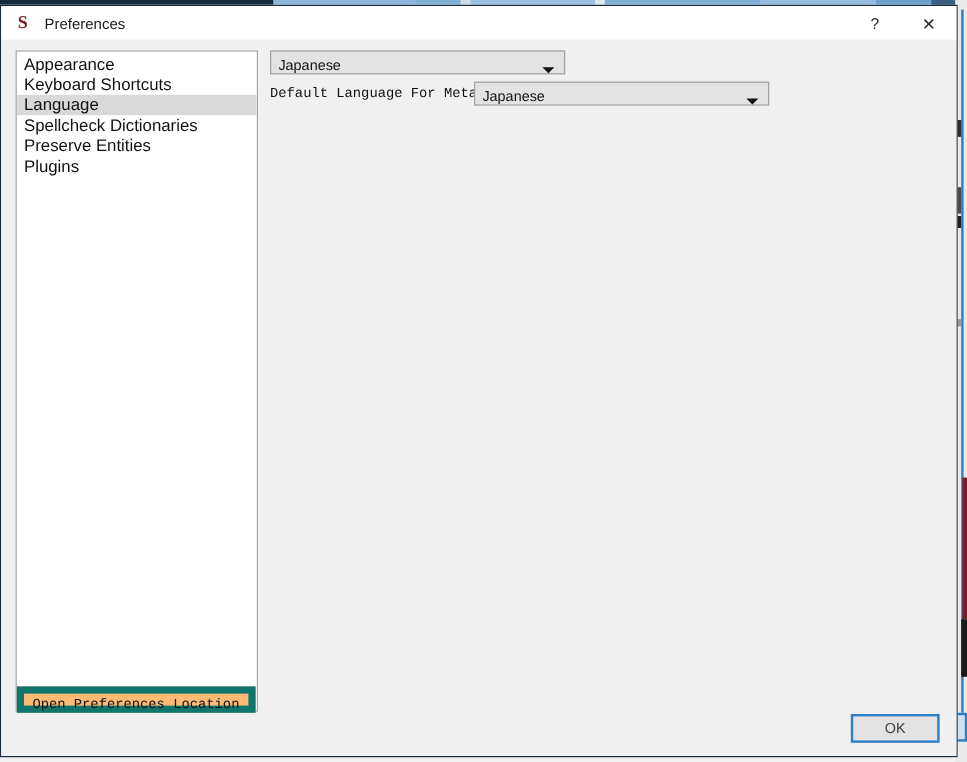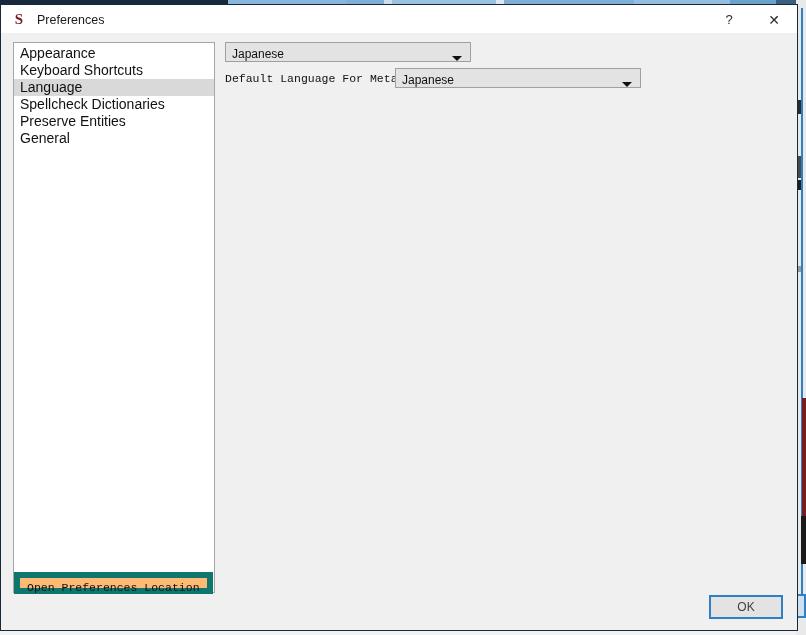--- a/index.html
+++ b/index.html
@@ -340,21 +340,21 @@
   </div>
 
   <div id="content">
 
     <div id="category-list">
       <div class="cat-item">Appearance</div>
       <div class="cat-item">Keyboard Shortcuts</div>
       <div class="cat-item selected">Language</div>
       <div class="cat-item">Spellcheck Dictionaries</div>
       <div class="cat-item">Preserve Entities</div>
-      <div class="cat-item">General</div>
+      <div class="cat-item">Plugins</div>
     </div>
 
     <div id="open-prefs-btn">Open Preferences Location</div>
 
     <div id="form-panel">
 
       <div class="form-row">
         <div class="combo">
           <span class="combo-value">Japanese</span>
           <span class="combo-arrow"></span>

